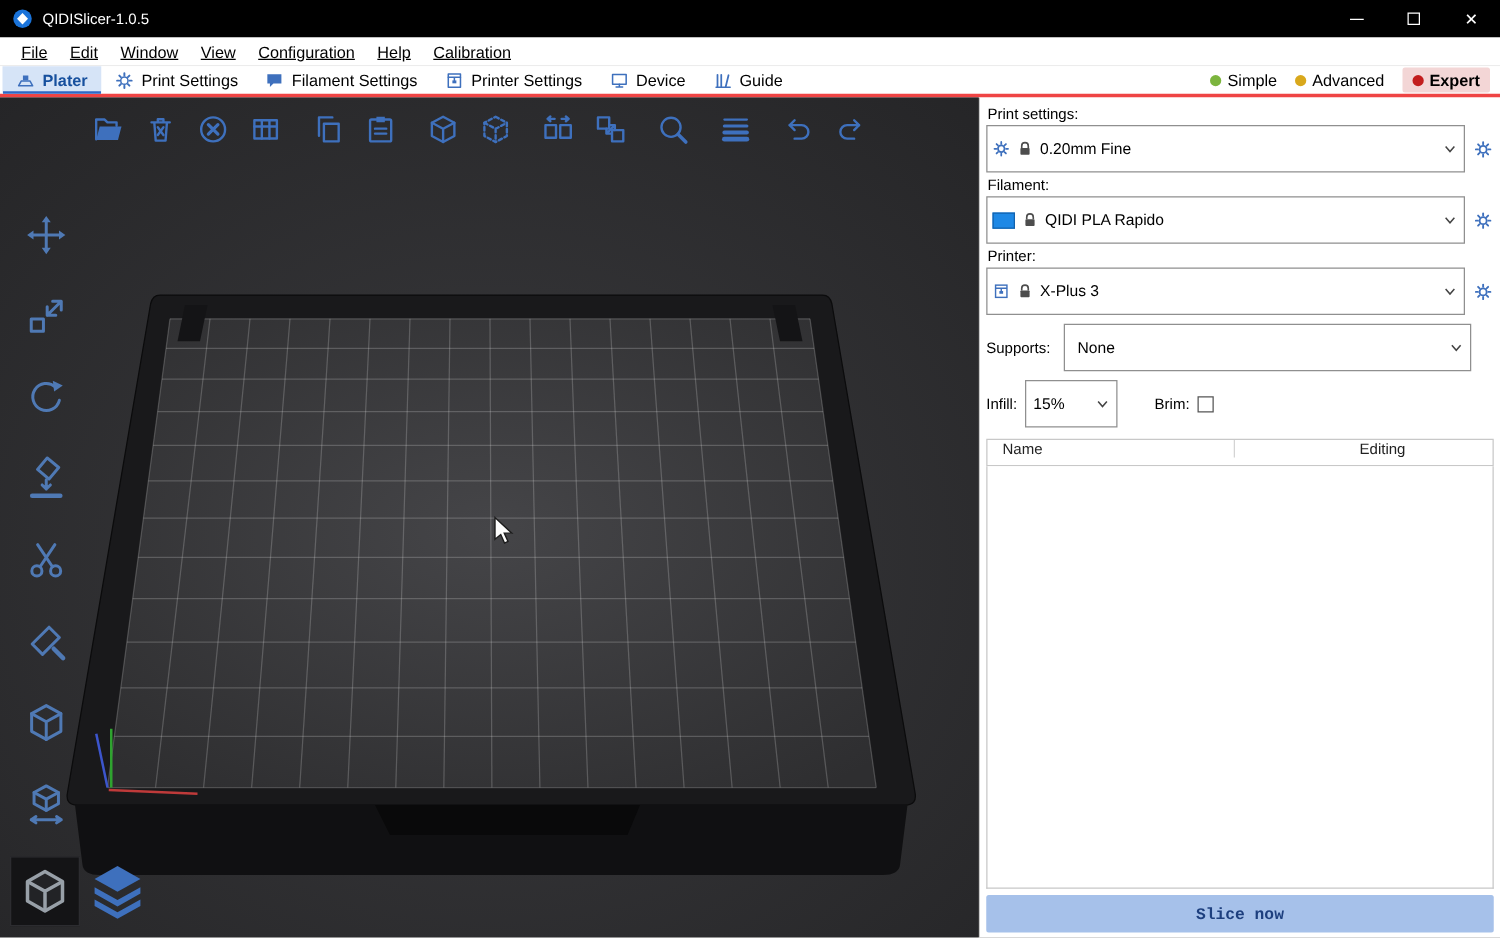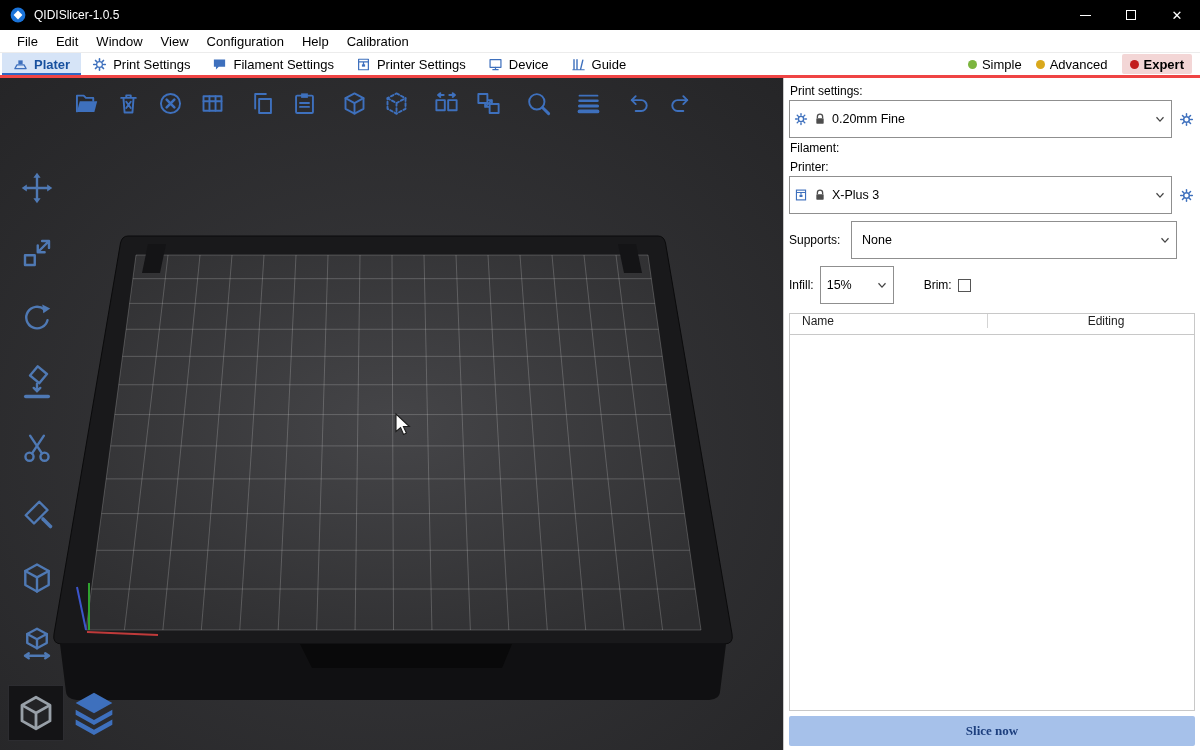--- a/index.html
+++ b/index.html
@@ -11,21 +11,21 @@
   .titlebar{height:30px;background:#000;display:flex;align-items:center;color:#fff;font-size:12px;flex:0 0 auto;}
   .tb-logo{width:16px;height:16px;margin:0 8px 0 10px;flex:0 0 auto;}
   .win-controls{margin-left:auto;display:flex;height:100%;}
   .win-btn{width:46px;height:100%;display:flex;align-items:center;justify-content:center;color:#fff;}
   .min-glyph{width:11px;height:1px;background:#fff;}
   .max-glyph{width:10px;height:10px;border:1px solid #fff;}
   .close-glyph{font-size:13px;line-height:1;}
 
   
   .menubar{height:23px;background:#fff;display:flex;align-items:center;font-size:13px;color:#000;padding-left:8px;border-bottom:1px solid #ececec;flex:0 0 auto;}
-  .menu-item{padding:0 9px;height:100%;display:flex;align-items:center;cursor:default;}
+  .menu-item{padding:0 9px;height:100%;display:flex;align-items:center;cursor:default;text-decoration:underline;}
 
   
   .tabbar{height:25px;background:#fff;border-bottom:3px solid #ef4444;display:flex;align-items:center;font-size:13px;flex:0 0 auto;padding-left:2px;}
   .tab{display:flex;align-items:center;gap:6px;padding:0 11px;height:100%;color:#000;cursor:default;}
   .tab.active{background:#d6e4f7;box-shadow:inset 0 -2px 0 #2f67c4;color:#17509e;font-weight:bold;}
   .tab-icon{width:15px;height:15px;stroke:#3e70bd;fill:none;stroke-width:1.3;stroke-linecap:round;stroke-linejoin:round;}
   .modes{margin-left:auto;display:flex;align-items:center;gap:14px;padding-right:8px;height:100%;}
   .mode{display:flex;align-items:center;gap:5px;height:20px;}
   .dot{width:9px;height:9px;border-radius:50%;flex:0 0 auto;}
   .dot-simple{background:#7cb53e;}
@@ -81,21 +81,21 @@
   .brim-label{margin-left:24px;}
   .checkbox{width:13px;height:13px;border:1px solid #555;background:#fff;display:inline-block;cursor:pointer;}
 
   .obj-table{margin-top:9px;display:flex;flex-direction:column;flex:1;min-height:0;}
   .obj-header{display:flex;height:22px;border:1px solid #c8c8c8;align-items:flex-start;font-size:12px;color:#222;flex:0 0 auto;}
   .col-name{width:198px;display:flex;align-items:center;padding-left:12px;border-right:1px solid #d4d4d4;}
   .col-mid{width:30px;background:#dfead8;border-right:1px solid #d4d4d4;}
   .col-edit{flex:1;display:flex;align-items:center;justify-content:center;}
   .obj-body{flex:1;border:1px solid #c8c8c8;border-top:none;background:#fff;}
 
-  .slice-btn{margin-top:5px;height:30px;background:#a6c1ea;color:#1d3f7e;font-weight:bold;font-size:13px;border:none;border-radius:2px;cursor:pointer;font-family:Liberation Serif, serif;flex:0 0 auto;}
+  .slice-btn{margin-top:5px;height:30px;background:#a6c1ea;color:#1d3f7e;font-weight:bold;font-size:13px;border:none;border-radius:2px;cursor:pointer;font-family:Liberation Mono, monospace;flex:0 0 auto;}
 </style>
 </head>
 <body>
 
 <div class="app">
 
   <div class="titlebar">
     <svg class="tb-logo" viewBox="0 0 16 16">
         <circle cx="8" cy="8" r="7.4" fill="#1a73d9"></circle>
         <path d="M8 3.4 L12.4 8 L8 12.6 L3.6 8 Z" fill="#fff"></path>
@@ -439,20 +439,41 @@
         </div>
         <button class="gear-btn">
             <svg viewBox="0 0 16 16">
               <circle cx="8" cy="8" r="3"></circle>
               <path d="M8 1.8 V3.6 M8 12.4 V14.2 M1.8 8 H3.6 M12.4 8 H14.2 M3.7 3.7 L5 5 M11 11 L12.3 12.3 M12.3 3.7 L11 5 M5 11 L3.7 12.3"></path>
             </svg>
           </button>
       </div>
 
       <div class="p-label">Filament:</div>
+      <div class="combo-row">
+        <div class="combo">
+          <span class="swatch"></span>
+          <span class="c-icon">
+              <svg viewBox="0 0 16 16">
+                <path d="M5 7.2 V5.4 a3 3 0 0 1 6 0 V7.2" fill="none" stroke="#4d4d4d" stroke-width="1.5"></path>
+                <rect x="3.8" y="7.2" width="8.4" height="6.2" rx="0.8" fill="#4d4d4d"></rect>
+              </svg>
+            </span>
+          <span class="c-text">QIDI PLA Rapido</span>
+          <svg class="chev" viewBox="0 0 16 16">
+              <path d="M4 6 L8 10.5 L12 6" fill="none" stroke="#444" stroke-width="1.4"></path>
+            </svg>
+        </div>
+        <button class="gear-btn">
+            <svg viewBox="0 0 16 16">
+              <circle cx="8" cy="8" r="3"></circle>
+              <path d="M8 1.8 V3.6 M8 12.4 V14.2 M1.8 8 H3.6 M12.4 8 H14.2 M3.7 3.7 L5 5 M11 11 L12.3 12.3 M12.3 3.7 L11 5 M5 11 L3.7 12.3"></path>
+            </svg>
+          </button>
+      </div>
 
       <div class="p-label">Printer:</div>
       <div class="combo-row">
         <div class="combo">
           <span class="c-icon">
               <svg viewBox="0 0 16 16">
                 <g fill="none" stroke="#3e70bd" stroke-width="1.3">
                   <rect x="2.8" y="2.4" width="10.4" height="11.2"></rect>
                   <path d="M2.8 5.2 H13.2 M8 5.2 V7.8"></path>
                   <rect x="6.3" y="7.8" width="3.4" height="2.5" fill="#3e70bd" stroke="none"></rect>

